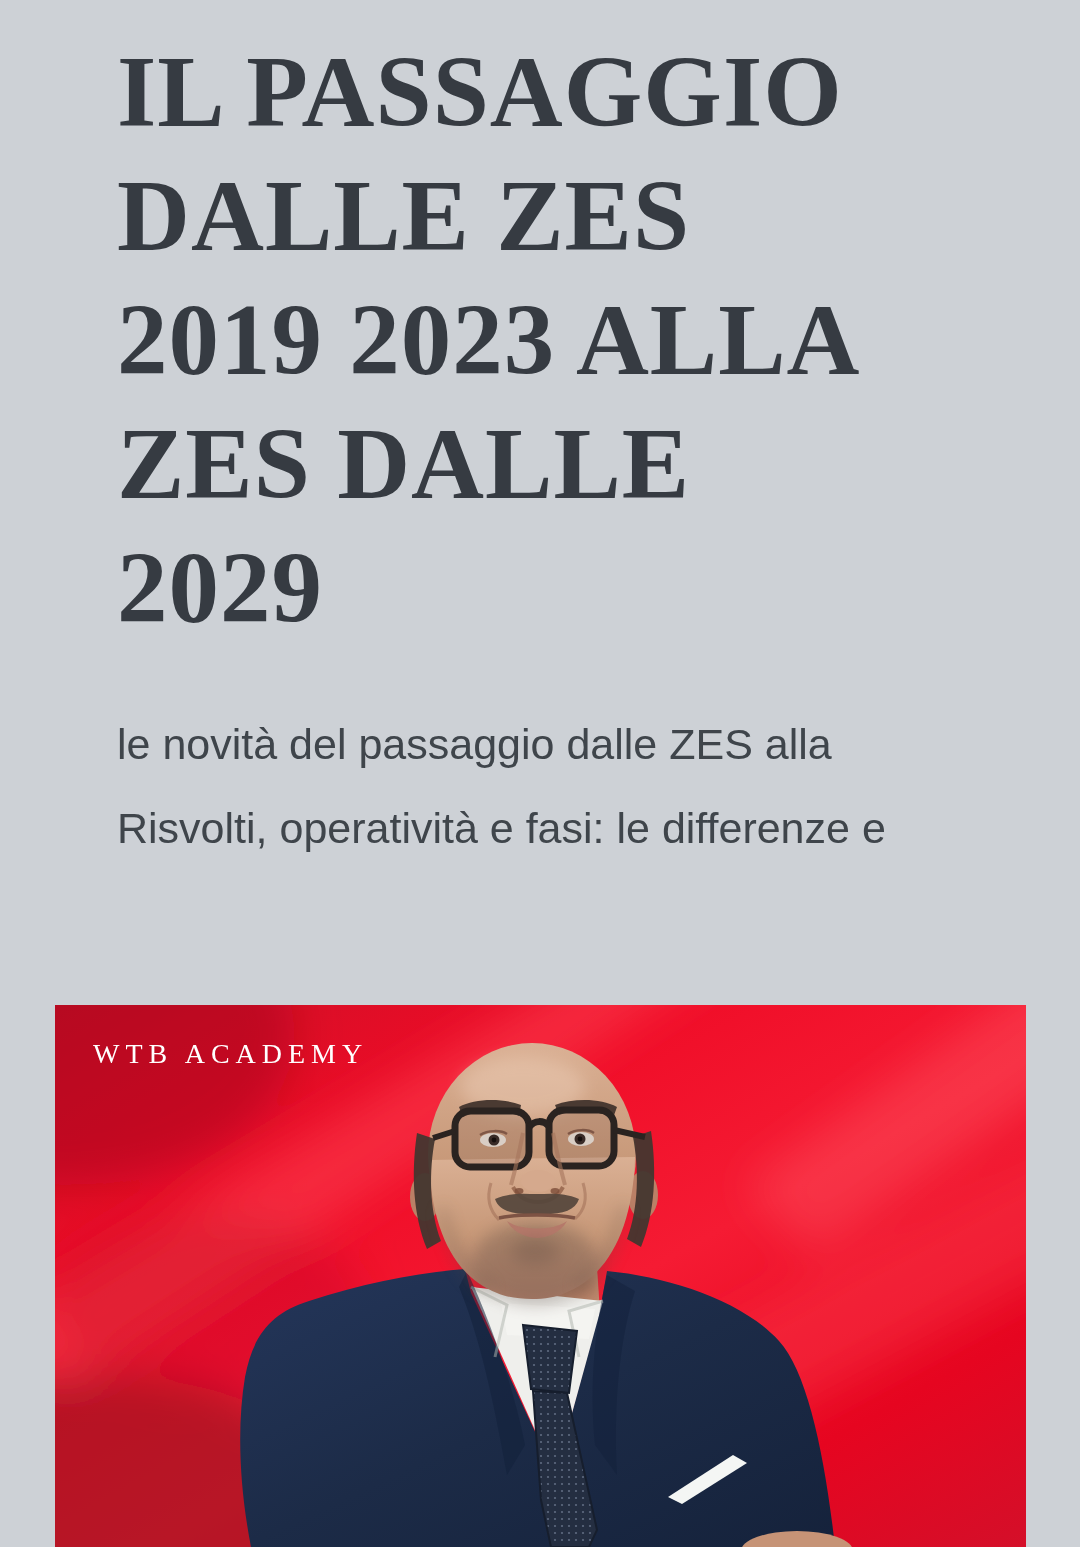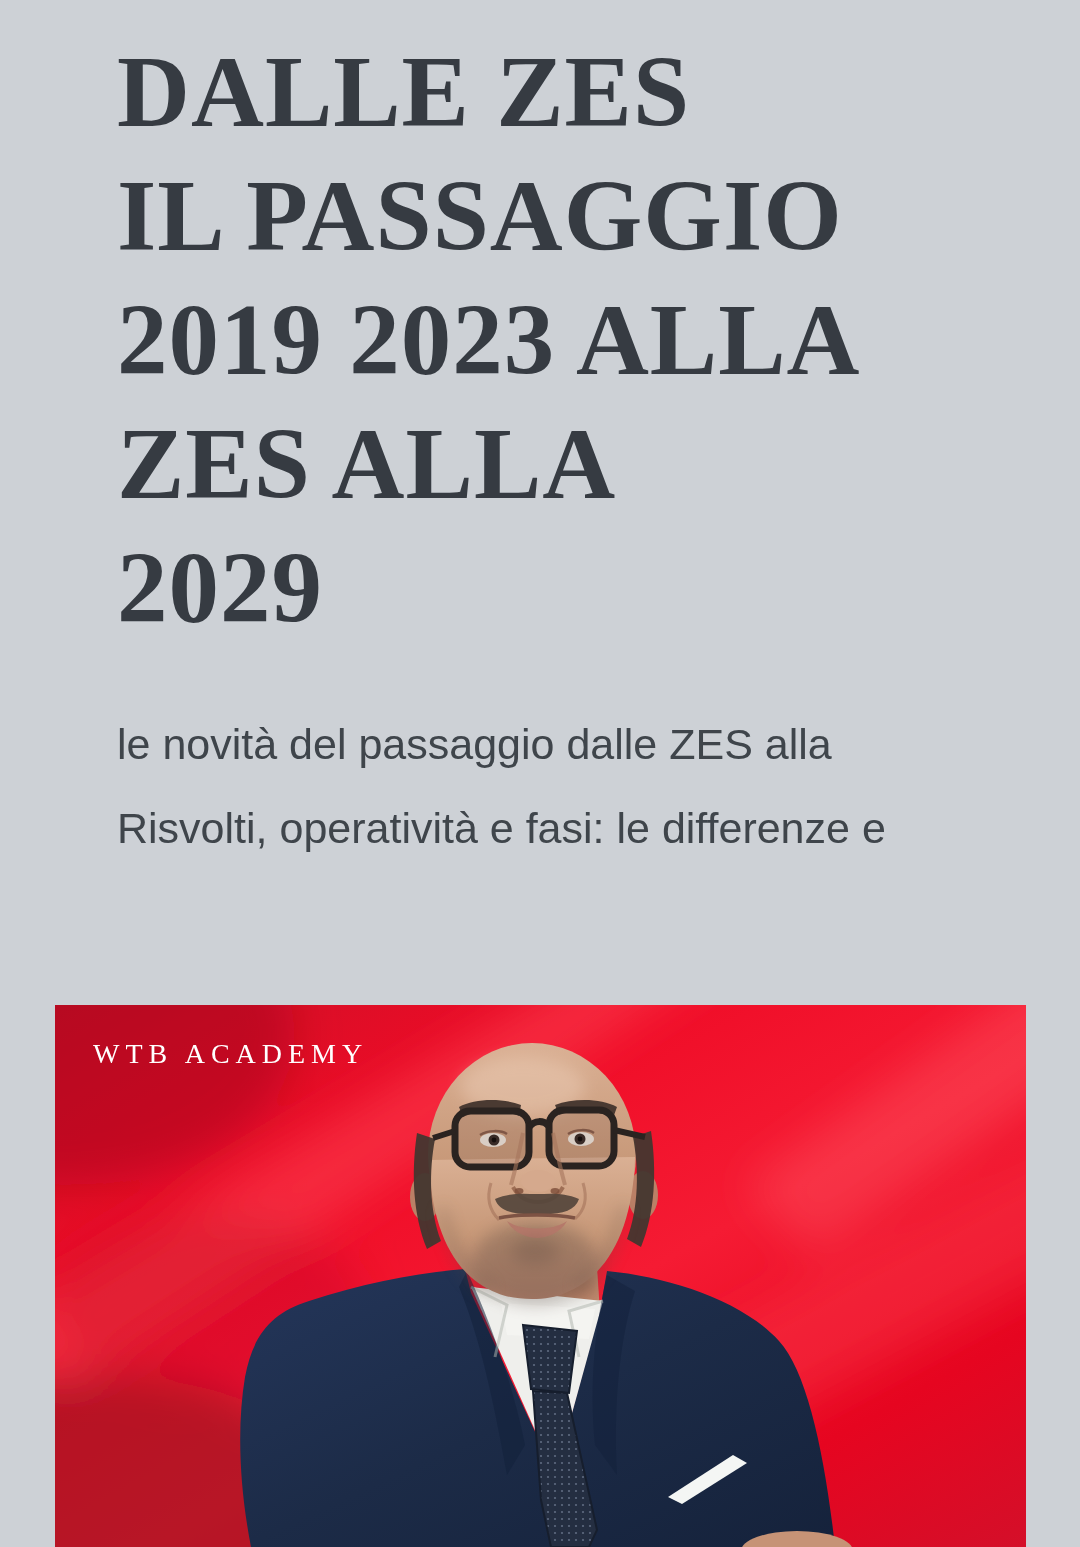--- a/index.html
+++ b/index.html
@@ -36,24 +36,24 @@
     margin:0;overflow:hidden;text-align:center;
   }
   .hero svg{display:block;width:971px;height:542px;}
 </style>
 </head>
 <body>
 
 <div class="page">
 
   <h1 class="title">
+    <span class="tl">IL PASSAGGIO</span>
     <span class="tl">DALLE ZES</span>
-    <span class="tl">IL PASSAGGIO</span>
     <span class="tl">2019 2023 ALLA</span>
-    <span class="tl">ZES ALLA</span>
+    <span class="tl">ZES DALLE</span>
     <span class="tl">2029</span>
   </h1>
 
   <p class="subtitle">
     <span class="sl">le novità del passaggio dalle ZES alla</span>
     <span class="sl">Risvolti, operatività e fasi: le differenze e</span>
   </p>
 
   <figure class="hero" aria-label="Bald man with dark-rimmed glasses and goatee wearing a navy suit, white shirt and dark dotted tie with white pocket square, on a bright red background with diagonal light streaks">
     <svg viewBox="0 0 971 542" xmlns="http://www.w3.org/2000/svg">

